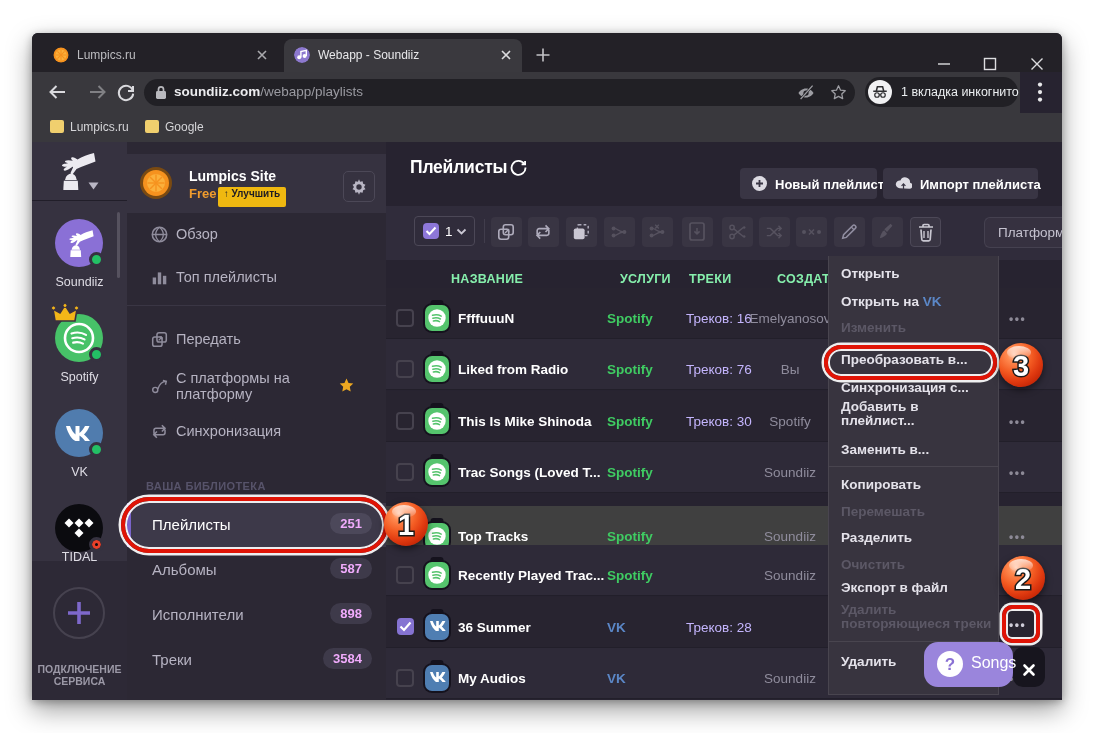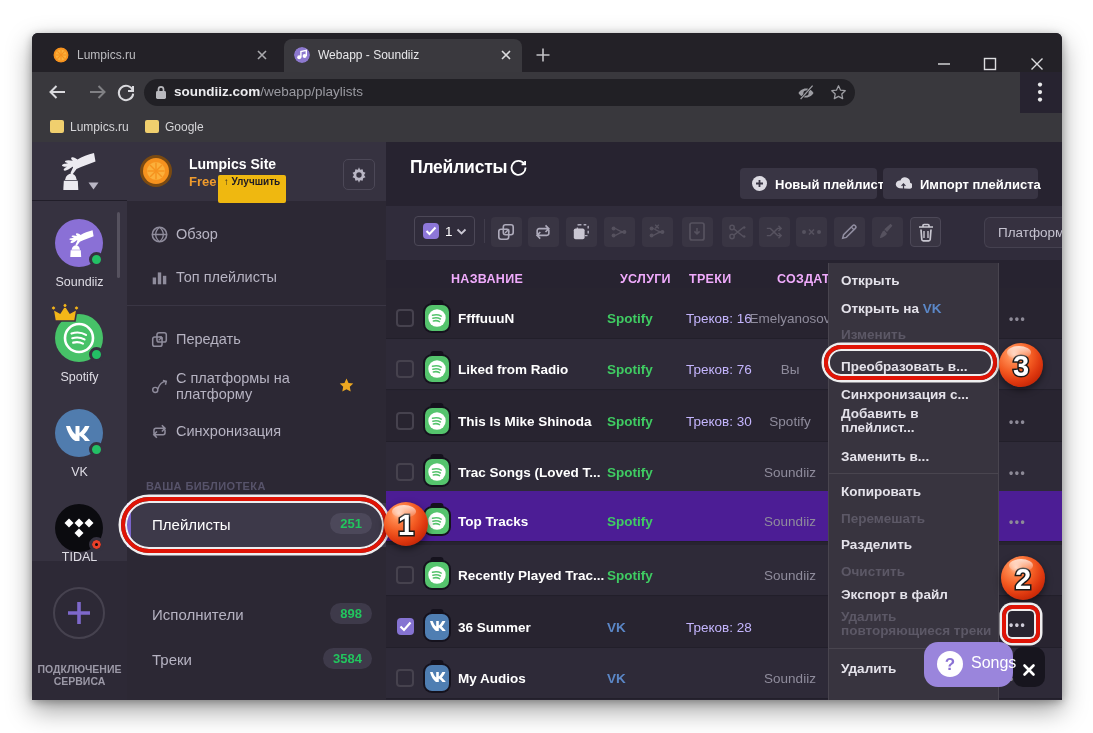--- a/index.html
+++ b/index.html
@@ -26,49 +26,49 @@
 #chip { position:absolute; left:833px; top:5px; width:153px; height:30px; background:#212025; border-radius:15px; }
 #chip .cc { position:absolute; left:3px; top:3px; width:24px; height:24px; background:#f1f1f3; border-radius:50%; }
 #chip .ct { position:absolute; left:36px; top:8px; font-size:12.5px; color:#eceff1; white-space:nowrap; }
 .bkfolder { position:absolute; top:7px; width:14px; height:13px; background:#f0cf6e; border-radius:2px; }
 .bktxt { position:absolute; top:7px; font-size:12px; color:#d5d5d8; }
 
 #app { position:absolute; left:0; top:109px; width:1030px; height:558px; background:#272330; overflow:hidden; }
 #rail { position:absolute; left:0; top:0; width:95px; height:558px; background:#363240; }
 #railhead { position:absolute; left:0; top:0; width:95px; height:59px; border-bottom:1px solid #211e29; }
 #sidebar { position:absolute; left:95px; top:0; width:259px; height:558px; background:#2c2834; }
-#sidehead { position:absolute; left:0; top:0; width:259px; height:59px; background:#363240; }
+#sidehead { position:absolute; left:0; top:12px; width:259px; height:59px; background:#363240; }
 #main { position:absolute; left:354px; top:0; width:676px; height:558px; background:#272330; }
 .svc { position:absolute; left:23px; width:48px; height:48px; border-radius:50%; }
 .svclbl { position:absolute; left:0; width:95px; text-align:center; font-size:12.5px; color:#dfdde5; }
 .dot { position:absolute; right:-1px; bottom:0px; width:15px; height:15px; border-radius:50%; background:#23c065; border:3px solid #363240; }
 .mitem { position:absolute; left:0; width:259px; font-size:14.5px; color:#b6b3c2; }
 .mico { position:absolute; left:24px; }
 .mtxt { position:absolute; left:49px; top:0; }
-.badge { position:absolute; right:14px; background:#3e3a4a; border-radius:11px; color:#22c55e; font-weight:700; font-size:13px; padding:3px 10px; }
+.badge { position:absolute; right:14px; background:#3e3a4a; border-radius:11px; color:#f0abfc; font-weight:700; font-size:13px; padding:3px 10px; }
 .libitem { position:absolute; left:0; width:259px; height:44px; }
 .libitem .lt { position:absolute; left:25px; top:13px; font-size:15px; color:#b6b3c2; }
 .libitem .badge { top:10px; }
 
 .hbtn { position:absolute; top:26px; height:31px; background:#393544; border-radius:4px; color:#fff; font-size:13px; font-weight:700; white-space:nowrap; }
 #toolband { position:absolute; left:0; top:64px; width:676px; height:54px; background:#302c3b; }
 .tbtn { position:absolute; top:11px; width:31px; height:30px; background:#393543; border-radius:4px; }
-.thead { position:absolute; top:130px; font-size:12.5px; font-weight:700; color:#f0abfc; letter-spacing:.3px; }
+.thead { position:absolute; top:130px; font-size:12.5px; font-weight:700; color:#86efac; letter-spacing:.3px; }
 .row { position:absolute; left:0; width:676px; height:51px; border-bottom:1px solid #221f2a; }
 .row .cb { position:absolute; left:10px; top:21px; width:18px; height:18px; border:2.5px solid #46424e; border-radius:4px; }
 .row .cbc { position:absolute; left:11px; top:21px; width:17px; height:17px; border-radius:4px; background:#8573d2; }
 .row .ric { position:absolute; left:36px; top:8px; }
 .row .nm { position:absolute; left:72px; top:23px; font-size:13.5px; font-weight:700; color:#fff; }
 .row .sv { position:absolute; left:221px; top:23px; font-size:13.5px; font-weight:700; }
 .row .tk { position:absolute; left:300px; top:23px; font-size:13.5px; color:#c4b5fd; }
 .row .cr { position:absolute; left:344px; top:23px; width:120px; text-align:center; font-size:13.5px; color:#8f8c9c; }
 .dots3 { position:absolute; left:623px; top:24px; width:26px; letter-spacing:1.5px; color:#8d8a97; font-weight:700; font-size:12px; }
 .sp { color:#3fcb62; } .vkc { color:#5b87c7; }
 
-#cmenu { position:absolute; left:442px; top:121px; width:171px; height:439px; background:#38343f; border:1px solid #49454f; border-top:none; }
+#cmenu { position:absolute; left:442px; top:114px; width:171px; height:439px; background:#38343f; border:1px solid #49454f; border-top:none; }
 .ci { position:absolute; left:12px; font-size:13.5px; font-weight:600; color:#e4e2ea; }
 .ci.dis { color:#5c5866; }
 
 .ball { position:absolute; width:44px; height:44px; border-radius:50%; background:radial-gradient(circle at 34% 26%, #ffc9ae 0%, #ff8a50 16%, #f35b22 42%, #e03a10 62%, #c22405 82%, #a81d03 100%); box-shadow:0 3px 7px rgba(0,0,0,.5); }
 .ball::before { content:""; position:absolute; left:8px; top:3px; width:24px; height:13px; border-radius:50%; background:linear-gradient(rgba(255,255,255,.75), rgba(255,255,255,.05)); }
 .rring { position:absolute; border:4px solid #e01406; box-shadow:0 0 0 2.5px rgba(255,255,255,.92), inset 0 0 0 2px rgba(255,255,255,.92); }
 </style>
 </head>
 <body>
 <div id="win">
@@ -133,20 +133,31 @@
       <div class="abs" style="left:30px; top:5px; font-size:13.5px; color:#ececef; font-weight:700; white-space:nowrap;">soundiiz.com<span style="color:#9a9aa1; font-weight:400;">/webapp/playlists</span></div>
       <svg class="abs" style="left:653px; top:5px;" width="18" height="18" viewBox="0 0 24 24">
           <path d="M12 6 C7 6 3.3 9.5 2 12 c1.3 2.5 5 6 10 6 s8.7-3.5 10-6 c-1.3-2.5-5-6-10-6 z M12 15.5 a3.5 3.5 0 1 1 0-7 3.5 3.5 0 0 1 0 7z" fill="#9d9da3"></path>
           <line x1="4" y1="21" x2="20" y2="3" stroke="#212025" stroke-width="3.4"></line>
           <line x1="4.8" y1="20.2" x2="20.8" y2="2.2" stroke="#9d9da3" stroke-width="1.8"></line>
         </svg>
       <svg class="abs" style="left:686px; top:5px;" width="17" height="17" viewBox="0 0 24 24">
           <path d="M12 2.5 l2.9 6.2 6.6 .8 -4.9 4.6 1.3 6.6 -5.9-3.3 -5.9 3.3 1.3-6.6 -4.9-4.6 6.6-.8 z" fill="none" stroke="#9d9da3" stroke-width="1.8" stroke-linejoin="round"></path>
         </svg>
     </div>
+    <div id="chip">
+      <div class="cc">
+          <svg class="abs" style="left:3px; top:5px;" width="18" height="14" viewBox="0 0 24 18">
+            <path d="M3 8 h18 M7 8 l1.5-6 h7 L17 8" stroke="#2d2d30" stroke-width="2" fill="none"></path>
+            <circle cx="8" cy="13" r="3" fill="none" stroke="#2d2d30" stroke-width="1.6"></circle>
+            <circle cx="16" cy="13" r="3" fill="none" stroke="#2d2d30" stroke-width="1.6"></circle>
+            <path d="M11 13 a1.5 1 0 0 1 2 0" stroke="#2d2d30" stroke-width="1.4" fill="none"></path>
+          </svg>
+        </div>
+      <div class="ct">1 вкладка инкогнито</div>
+    </div>
     <svg class="abs" style="left:1000px; top:10px;" width="16" height="20" viewBox="0 0 4 16">
         <circle cx="2" cy="2" r="1.7" fill="#e8e8ea"></circle>
         <circle cx="2" cy="8" r="1.7" fill="#e8e8ea"></circle>
         <circle cx="2" cy="14" r="1.7" fill="#e8e8ea"></circle>
       </svg>
   </div>
   <div id="bookbar">
     <div class="bkfolder" style="left:18px;"></div>
     <div class="bktxt" style="left:38px;">Lumpics.ru</div>
     <div class="bkfolder" style="left:113px;"></div>
@@ -232,21 +243,21 @@
               <g stroke="#f6921e" stroke-width="1.4">
                 <line x1="10" y1="1.5" x2="10" y2="18.5"></line>
                 <line x1="1.5" y1="10" x2="18.5" y2="10"></line>
                 <line x1="4" y1="4" x2="16" y2="16"></line>
                 <line x1="16" y1="4" x2="4" y2="16"></line>
               </g>
             </svg>
         </div>
         <div class="abs" style="left:62px; top:14px; font-size:14px; font-weight:700; color:#fff;">Lumpics Site</div>
         <div class="abs" style="left:62px; top:32px; font-size:13px; font-weight:700; color:#ef9b2d;">Free</div>
-        <div class="abs" style="left:91px; top:33px; width:68px; height:28px; background:#efb810; border-radius:2px; color:#1d1a24; font-size:10px; font-weight:700; text-align:center; line-height:13px;">↑ Улучшить</div>
+        <div class="abs" style="left:91px; top:33px; width:68px; height:20px; background:#efb810; border-radius:2px; color:#1d1a24; font-size:10px; font-weight:700; text-align:center; line-height:13px;">↑ Улучшить</div>
         <div class="abs" style="left:216px; top:17px; width:32px; height:31px; border:1px solid #4c4857; border-radius:5px;">
           <svg class="abs" style="left:6px; top:6px;" width="18" height="18" viewBox="0 0 20 20">
               <path d="M10 1.5 l1.2 2.6 2.8-.6 .6 2.8 2.6 1.2 -1.6 2.5 1.6 2.5 -2.6 1.2 -.6 2.8 -2.8-.6 -1.2 2.6 -1.2-2.6 -2.8 .6 -.6-2.8 -2.6-1.2 1.6-2.5 -1.6-2.5 2.6-1.2 .6-2.8 2.8 .6z" fill="#b9b6c4"></path>
               <circle cx="10" cy="10" r="3" fill="#363240"></circle>
             </svg>
         </div>
       </div>
       <div class="mitem" style="top:84px;">
           <svg class="mico" width="17" height="17" viewBox="0 0 20 20">
             <circle cx="10" cy="10" r="8.5" fill="none" stroke="#8f8c9c" stroke-width="1.8"></circle>
@@ -286,20 +297,24 @@
             <path d="M3.5 12.5 V8.5 a2.2 2.2 0 0 1 2.2-2.2 h10.5 m-3.4-3.6 L16.5 6.3 12.8 10 M16.5 7.5 v4 a2.2 2.2 0 0 1 -2.2 2.2 H3.5 m3.4 3.6 L3.3 13.7 7 10" stroke="#8f8c9c" stroke-width="1.8" fill="none"></path>
           </svg>
           <span class="mtxt">Синхронизация</span>
         </div>
       <div class="abs" style="left:19px; top:338px; font-size:11px; font-weight:700; letter-spacing:.4px; color:#57536a;">ВАША БИБЛИОТЕКА</div>
       <div class="libitem" style="top:361px; background:#3d3949;">
         <div class="abs" style="left:0; top:0; width:4px; height:44px; background:#7a64ca;"></div>
         <div class="lt" style="color:#fff;">Плейлисты</div>
           <div class="badge" style="background:#4c485a;">251</div>
       </div>
+      <div class="libitem" style="top:406px;">
+          <div class="lt">Альбомы</div>
+          <div class="badge">587</div>
+        </div>
       <div class="libitem" style="top:451px;">
           <div class="lt">Исполнители</div>
           <div class="badge">898</div>
         </div>
       <div class="libitem" style="top:496px;">
           <div class="lt">Треки</div>
           <div class="badge">3584</div>
         </div>
     </div>
     <div id="main">
@@ -476,21 +491,21 @@
               <rect x="1" y="7" width="28" height="30" rx="9" fill="#15121d"></rect>
               <rect x="3" y="9" width="24" height="26" rx="7" fill="#55c46d"></rect>
               <circle cx="15" cy="22" r="8.7" fill="#fff"></circle>
               <path d="M10.5 19.3 c3-.9 6.3-.6 8.7 .8 M10.9 22.3 c2.6-.8 5.4-.5 7.5 .7 M11.4 25 c2.1-.6 4.4-.4 6.1 .6" stroke="#55c46d" stroke-width="1.5" fill="none" stroke-linecap="round"></path>
             </svg>
           <div class="nm">Trac Songs (Loved T...</div>
             <div class="sv sp">Spotify</div>
             <div class="cr">Soundiiz</div>
             <div class="dots3">•••</div>
         </div>
-        <div class="row" style="top:349px; background:#4c1d95;">
+        <div class="row" style="top:364px; background:#404040;">
           <div class="cb"></div>
           <svg class="ric" width="30" height="38" viewBox="0 0 30 38">
               <rect x="8.5" y="4" width="13" height="9" rx="3" fill="#15121d"></rect>
               <rect x="1" y="7" width="28" height="30" rx="9" fill="#15121d"></rect>
               <rect x="3" y="9" width="24" height="26" rx="7" fill="#55c46d"></rect>
               <circle cx="15" cy="22" r="8.7" fill="#fff"></circle>
               <path d="M10.5 19.3 c3-.9 6.3-.6 8.7 .8 M10.9 22.3 c2.6-.8 5.4-.5 7.5 .7 M11.4 25 c2.1-.6 4.4-.4 6.1 .6" stroke="#55c46d" stroke-width="1.5" fill="none" stroke-linecap="round"></path>
             </svg>
           <div class="nm">Top Tracks</div>
             <div class="sv sp">Spotify</div>

